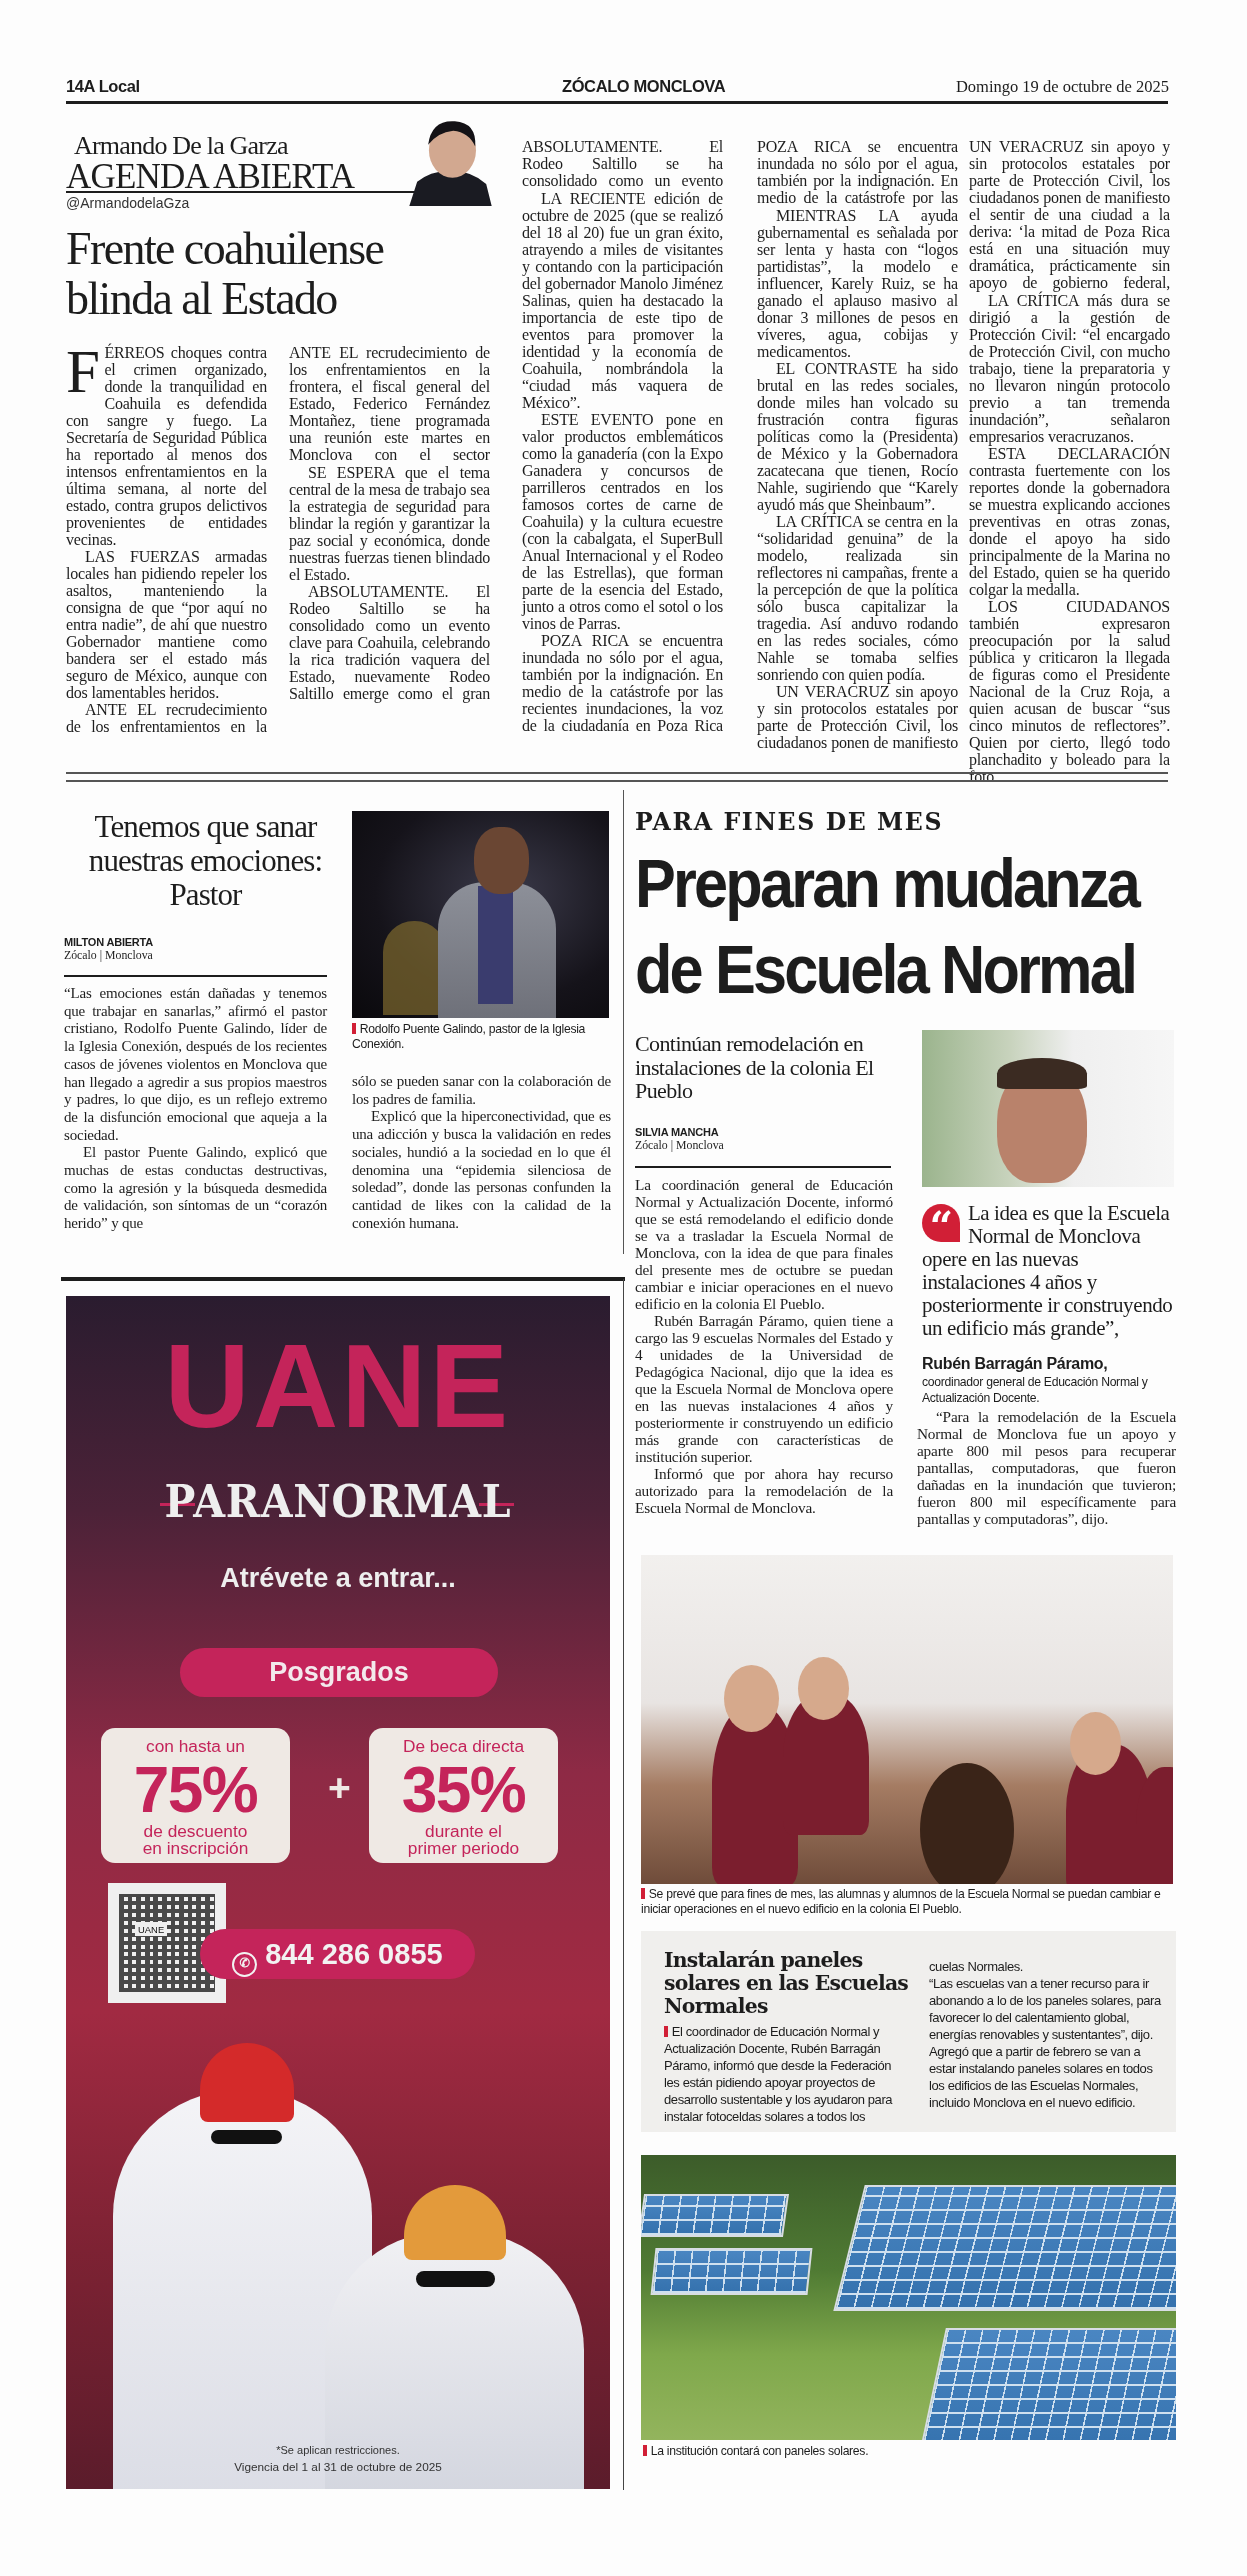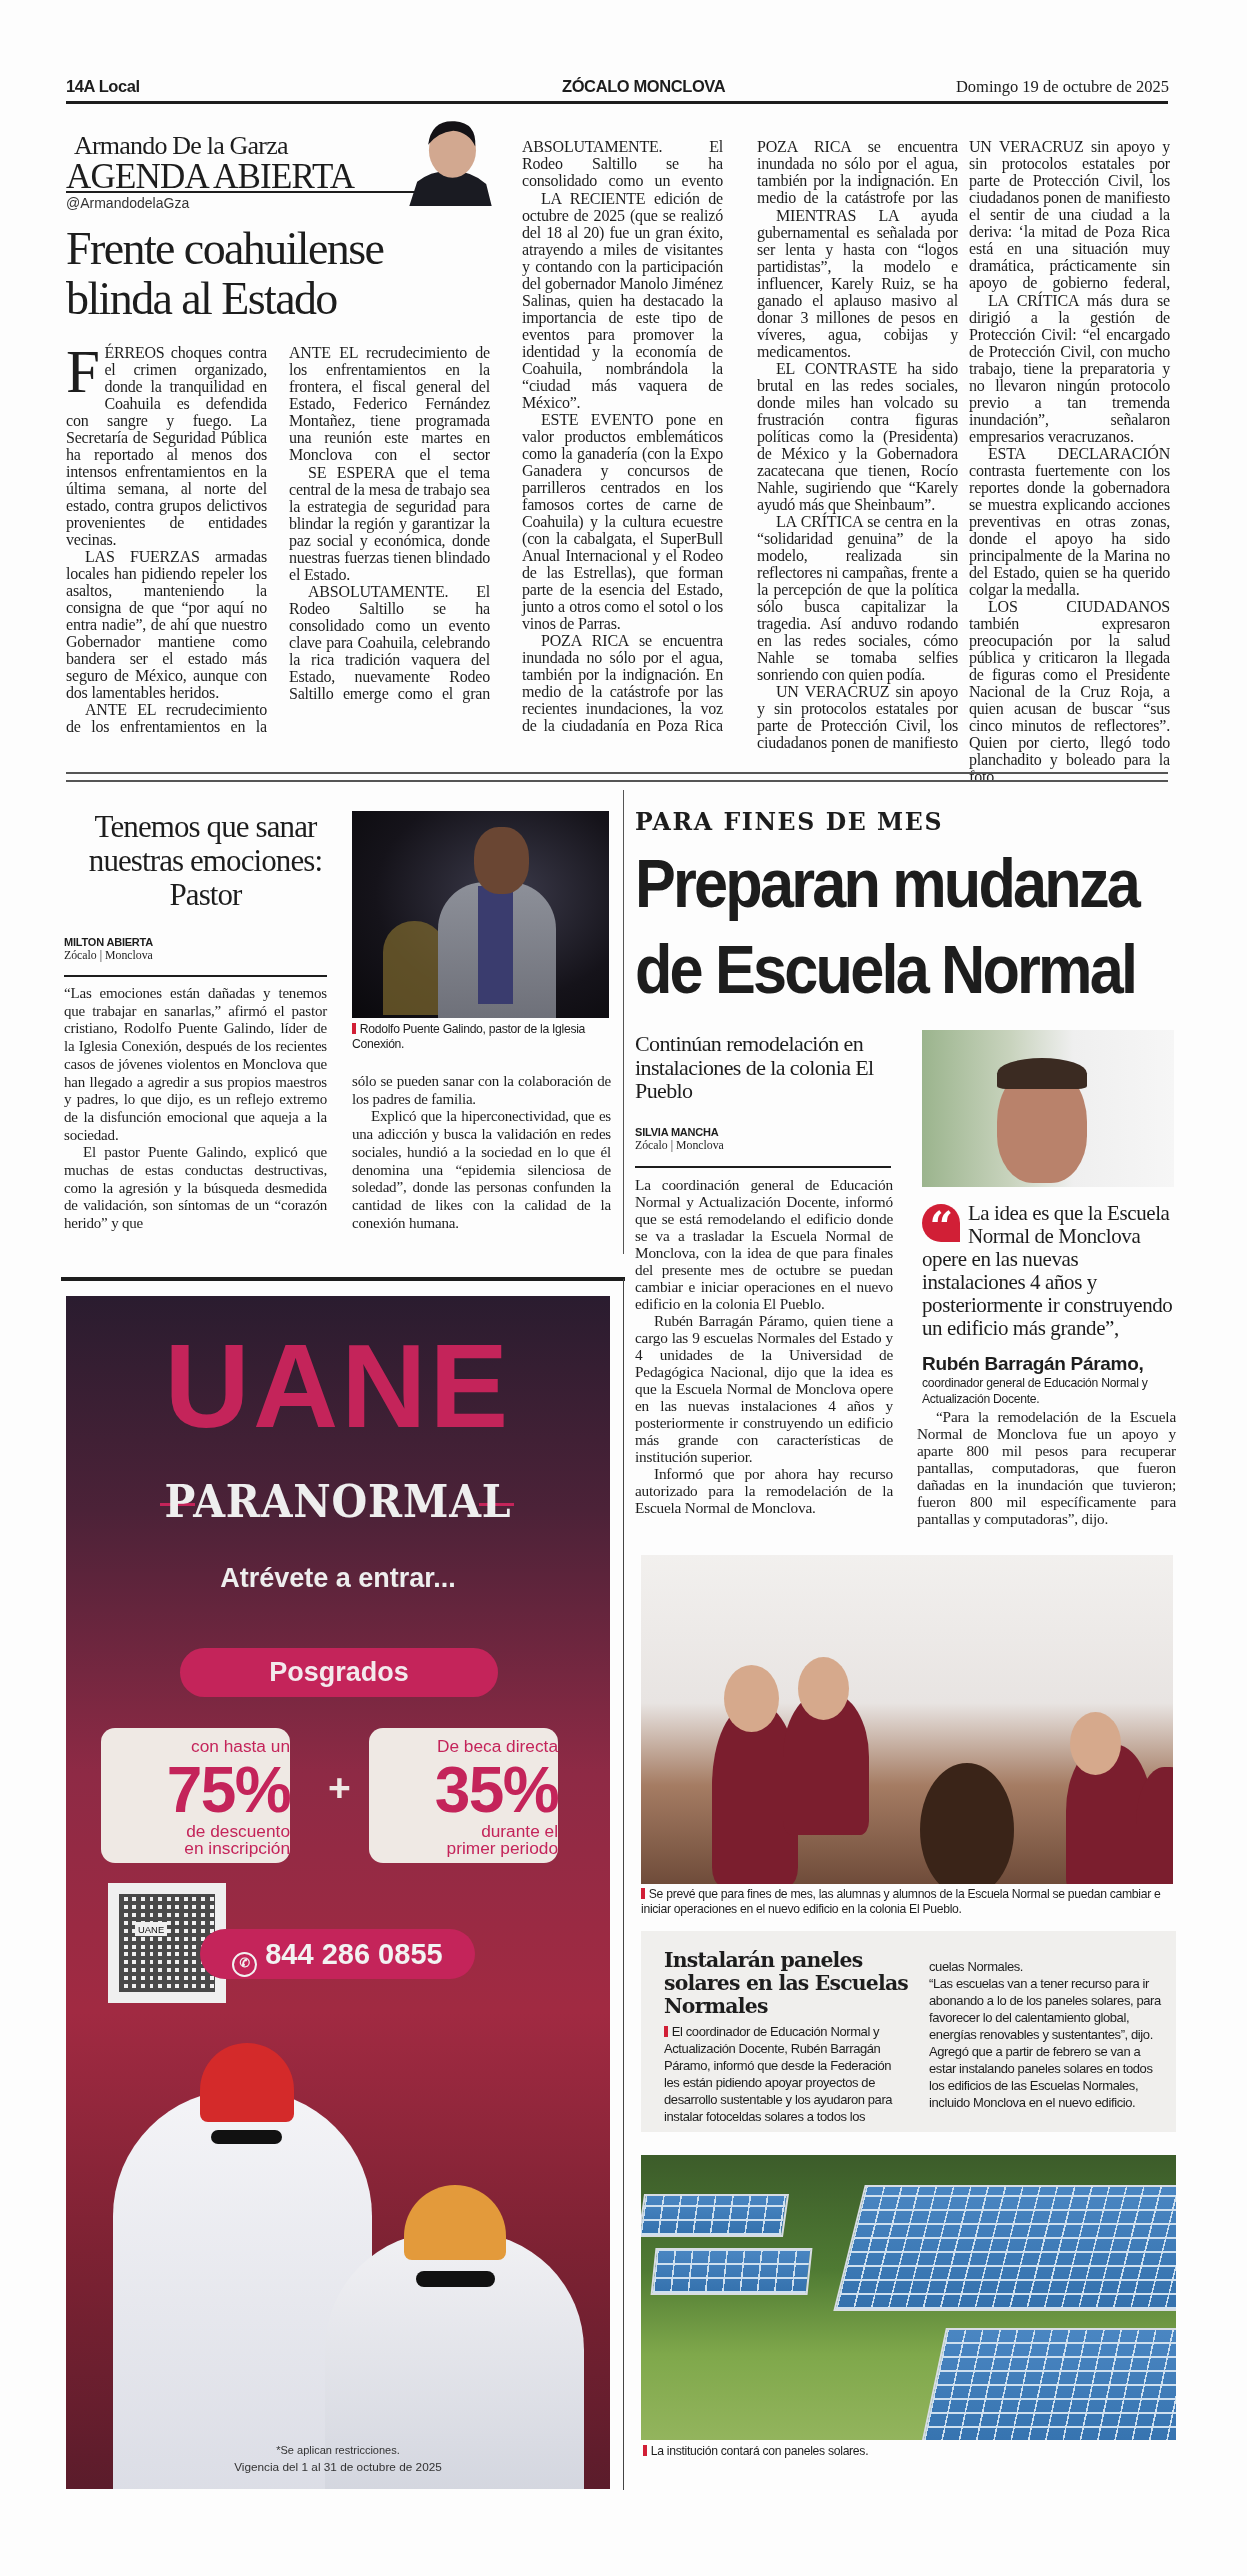--- a/index.html
+++ b/index.html
@@ -57,21 +57,21 @@
 
   
   .ad { left: 66px; top: 1296px; width: 544px; height: 1193px; overflow: hidden;
         background: linear-gradient(180deg, #2a1c2f 0%, #4c2238 18%, #8e2a45 40%, #a12a42 60%, #7d2233 80%, #5b1c2b 100%); }
   .ad .uane { position: absolute; left: 0; width: 100%; top: 31px; text-align: center; font-family: "Liberation Sans", sans-serif; font-weight: bold; font-size: 118px; line-height: 118px; color: #c4245a; letter-spacing: 3.1px; }
   .ad .paranormal { position: absolute; left: 0; width: 100%; top: 182px; text-align: center; font-family: "DejaVu Serif", serif; font-weight: bold; font-size: 41px; color: #eee; letter-spacing: 0.8px; transform: scaleY(1.1); }
   .ad .para-line { position: absolute; top: 207px; height: 3.1px; background: #c4245a; width: 35px; }
   .ad .tagline1 { position: absolute; left: 0; width: 100%; top: 267px; text-align: center; font-family: "Liberation Sans", sans-serif; font-weight: bold; font-size: 27px; color: #eee; }
   .ad .tagline2 { position: absolute; left: 0; width: 100%; top: 303px; text-align: center; font-family: "Liberation Sans", sans-serif; font-size: 25px; color: #f1f1f1; }
   .ad .pill { position: absolute; left: 114px; top: 352px; width: 318px; height: 49px; border-radius: 24.4px; background: #c4245a; color: #f3e9ec; font-family: "Liberation Sans", sans-serif; font-weight: bold; font-size: 27px; text-align: center; line-height: 49px; }
-  .ad .offer { position: absolute; top: 432px; width: 189px; height: 135px; border-radius: 14px; background: #efe9e4; text-align: right; color: #c4245a; font-family: "Liberation Sans", sans-serif; }
+  .ad .offer { position: absolute; top: 432px; width: 189px; height: 135px; border-radius: 14px; background: #efe9e4; text-align: center; color: #c4245a; font-family: "Liberation Sans", sans-serif; }
   .ad .offer .o-top { font-size: 17.3px; margin-top: 7.9px; }
   .ad .offer .o-big { font-size: 64px; font-weight: bold; line-height: 66px; letter-spacing: -1.6px; }
   .ad .offer .o-bot { font-size: 17.3px; line-height: 17.3px; }
   .ad .plus { position: absolute; left: 262px; top: 470px; font-family: "Liberation Sans", sans-serif; font-weight: bold; font-size: 39px; color: #efe9e4; }
   .ad .qr { position: absolute; left: 42px; top: 587px; width: 118px; height: 120px; background: #efefef; padding: 11px; }
   .ad .qr-grid { width: 100%; height: 100%; background:
       repeating-linear-gradient(90deg, #111 0 4.7px, transparent 4.7px 8.6px),
       repeating-linear-gradient(0deg, #111 0 3.9px, transparent 3.9px 7.9px);
       opacity: .75; position: relative; }
   .ad .qr-label { position: absolute; left: 27px; top: 39px; background: #efefef; color: #111; font-family: "Liberation Sans", sans-serif; font-size: 9.4px; padding: 1.6px 3.1px; }
@@ -92,21 +92,21 @@
   .subhead { left: 635px; top: 1032px; width: 267px; font-size: 22px; line-height: 23.6px; letter-spacing: -0.6px; }
   .main-byline { left: 635px; top: 1126px; }
   .main-rule { left: 635px; top: 1166px; width: 256px; height: 1.6px; background: #1d1d1d; }
   .main-col1 { left: 635px; top: 1176px; width: 258px; font-size: 15.3px; line-height: 17px; }
   .coord-photo { left: 922px; top: 1030px; width: 252px; height: 157px; background: linear-gradient(90deg, #9bb48d 0%, #c8d3bd 35%, #efefef 60%, #f6f6f6 100%); overflow: hidden; }
   .coord-photo .face { position: absolute; left: 75px; top: 35px; width: 90px; height: 118px; background: #b9826b; border-radius: 48% 48% 40% 40%; }
   .coord-photo .hair { position: absolute; left: 75px; top: 27.5px; width: 90px; height: 31px; background: #3b2b22; border-radius: 50% 50% 10% 10%; }
   .pull-quote { left: 922px; top: 1202px; width: 256px; font-size: 21px; line-height: 23px; letter-spacing: -0.4px; }
   .quote-mark { float: left; width: 38px; height: 38px; background: #d11f36; border-radius: 50% 50% 0 50%; color: #fff; font-family: "DejaVu Serif", serif; font-weight: bold; font-size: 41px; line-height: 47px; text-align: center; margin: 2.4px 7.9px 0 0; }
   .quote-attr { left: 922px; top: 1356px; width: 256px; font-family: "Liberation Sans", sans-serif; font-size: 12.2px; line-height: 16.5px; letter-spacing: -0.3px; }
-  .quote-attr b { font-size: 19px; margin-top: 8px; }
+  .quote-attr b { font-size: 16px; margin-top: 8px; }
   .main-col2 { left: 917px; top: 1408px; width: 259px; font-size: 15.3px; line-height: 17px; }
 
   .class-photo { left: 641px; top: 1555px; width: 532px; height: 329px; background: linear-gradient(180deg, #f2f0ee 0%, #e8e4e2 45%, #a57c63 70%, #6f4c3a 100%); overflow: hidden; }
   .class-photo .girl { position: absolute; border-radius: 45% 45% 10% 10%; background: #7b1e2e; }
   .class-photo .head { position: absolute; border-radius: 50%; background: #d6a98c; }
   .class-caption { left: 641px; top: 1887px; width: 535px; }
 
   .sidebar { left: 641px; top: 1931px; width: 535px; height: 201px; background: #f0efed; }
   .side-head { left: 664px; top: 1949px; width: 252px; font-family: "DejaVu Serif", serif; font-weight: bold; font-size: 20.4px; line-height: 23px; letter-spacing: -0.8px; }
   .side-col1 { left: 664px; top: 2023px; width: 244px; font-family: "Liberation Sans", sans-serif; font-size: 13px; line-height: 17px; letter-spacing: -0.4px; }

